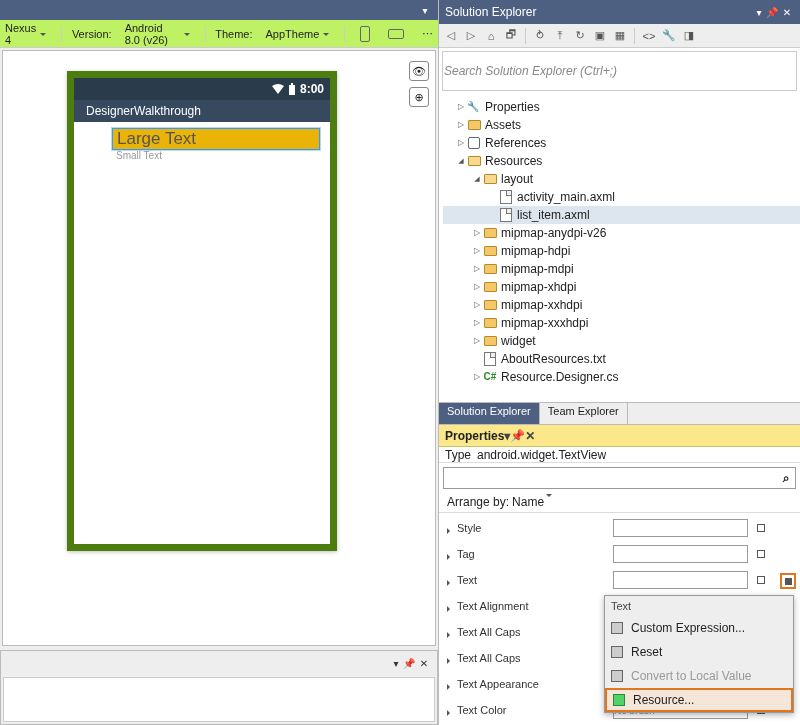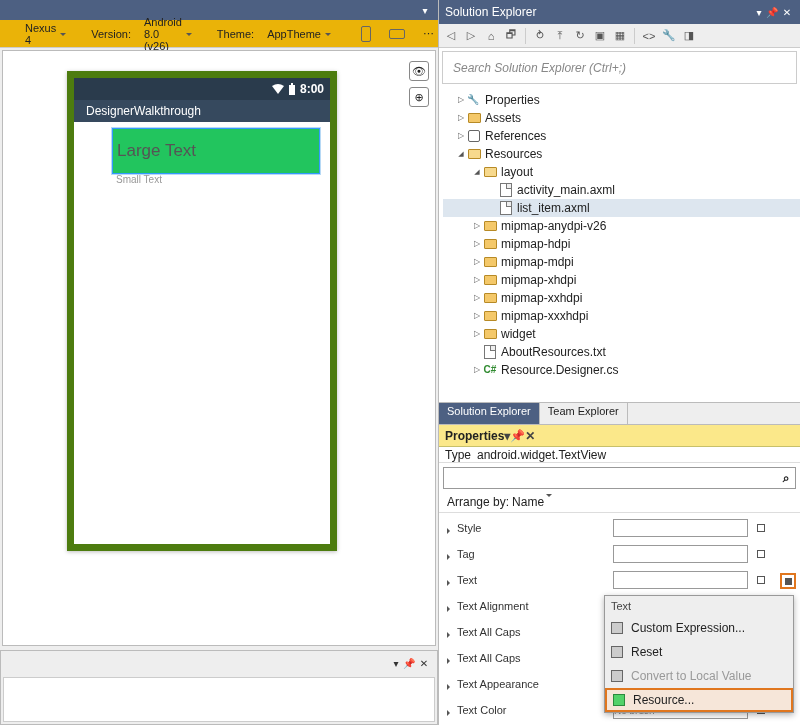--- a/index.html
+++ b/index.html
@@ -10,48 +10,48 @@
   
   .panel-hdr { height:24px; background:#4D6082; color:#fff; display:flex; align-items:center; padding:0 6px; font-size:11px; }
   .panel-hdr-dim { background:#eee; color:#333; }
   .panel-hdr .title { flex:1; }
   .panel-hdr .hdr-btn { width:14px; text-align:center; cursor:default; font-size:10px; }
   .panel-hdr-dim .hdr-btn { width:14px; }
 
   
   .designer { flex:1; display:flex; flex-direction:column; background:#eee; min-height:0; }
   .des-hdr { height:20px; background:#4D6082; }
-  .toolbar { height:28px; background:#eab308; display:flex; align-items:center; padding:0 20px; gap:8px; border-bottom:1px solid #ccc; }
+  .toolbar { height:28px; background:#bef264; display:flex; align-items:center; padding:0 0; gap:8px; border-bottom:1px solid #ccc; }
   .tb-sep { width:1px; height:16px; background:#ccc; margin:0 2px; }
   .tb-btn { height:20px; padding:0 4px; display:flex; align-items:center; gap:2px; border:1px solid transparent; }
   .tb-lbl { font-size:11px; }
   .tb-drop::after { content:""; border:3px solid transparent; border-top-color:#555; margin-left:2px; position:relative; top:2px; }
   .tb-icon { width:16px; height:16px; display:flex; align-items:center; justify-content:center; border:1px solid #666; border-radius:2px; font-size:10px; }
   .tb-icon.portrait { width:10px; }
   .tb-icon.landscape { height:10px; }
 
   .canvas-area { flex:1; background:#fff; border:1px solid #bbb; margin:2px; position:relative; overflow:hidden; }
   .side-tools { position:absolute; right:6px; top:10px; display:flex; flex-direction:column; gap:6px; }
   .side-tool { width:20px; height:20px; border:1px solid #888; border-radius:3px; display:flex; align-items:center; justify-content:center; font-size:11px; background:#fff; }
 
   .phone { position:absolute; left:64px; top:20px; width:270px; height:480px; background:#fff; border:7px solid #4d7c0f; box-shadow:0 1px 4px rgba(0,0,0,.25); }
   .status { height:22px; background:#2a3b4c; color:#fff; display:flex; align-items:center; justify-content:flex-end; padding:0 6px; gap:4px; font-size:11px; font-weight:600; }
   .appbar { height:22px; background:#36495e; color:#fff; display:flex; align-items:center; padding:0 12px; font-size:13px; }
   .row-wrap { padding:6px 10px 0 38px; }
-  .lg-text { border:1px solid #3399ff; padding:12px 4px; font-size:17px; color:#555; background:#22c55e; box-shadow:0 0 0 1px #b7d9f5; }
+  .lg-text { border:1px solid #3399ff; padding:0 4px; font-size:17px; color:#555; background:#eab308; box-shadow:0 0 0 1px #b7d9f5; }
   .sm-text { font-size:10px; color:#999; padding-left:4px; }
 
   .bottom-pane { height:75px; background:#eee; border:1px solid #bbb; margin-top:2px; display:flex; flex-direction:column; }
   .bottom-body { flex:1; background:#fff; margin:2px; border:1px solid #ccc; }
 
   
   .sol-exp { height:430px; display:flex; flex-direction:column; border-left:1px solid #bbb; }
   .sol-tb { height:24px; background:#eee; display:flex; align-items:center; padding:0 4px; gap:4px; border-bottom:1px solid #ccc; flex-wrap:nowrap; }
   .sol-tb .ico { width:16px; height:16px; display:flex; align-items:center; justify-content:center; color:#555; font-size:11px; }
-  .sol-search { height:33px; margin:3px; background:#fff; border:1px solid #ccc; display:flex; align-items:center; padding:0 10px; color:#888; font-style:italic; font-size:11px; }
+  .sol-search { height:40px; margin:3px; background:#fff; border:1px solid #ccc; display:flex; align-items:center; padding:0 1px; color:#888; font-style:italic; font-size:11px; }
   .tree { flex:1; background:#fff; overflow:auto; padding:4px 0 4px 4px; }
   .tree ul { list-style:none; }
   .tree li { line-height:18px; white-space:nowrap; display:flex; align-items:center; }
   .tree li .chev { width:12px; text-align:center; color:#666; font-size:8px; }
   .tree li .chev.down::before { content:"◢"; font-size:7px; color:#555;}
   .tree li .chev.right::before { content:"▷"; font-size:8px; }
   .tree .node-ico { width:14px; height:14px; margin-right:4px; display:inline-flex; align-items:center; justify-content:center; font-size:10px; }
   .ind1{padding-left:12px;} .ind2{padding-left:28px;} .ind3{padding-left:44px;}
   .folder { background:#f4c869; border:1px solid #b78a26; width:13px; height:10px; border-radius:1px; }
   .folder.open { background:#f7d98d; }

